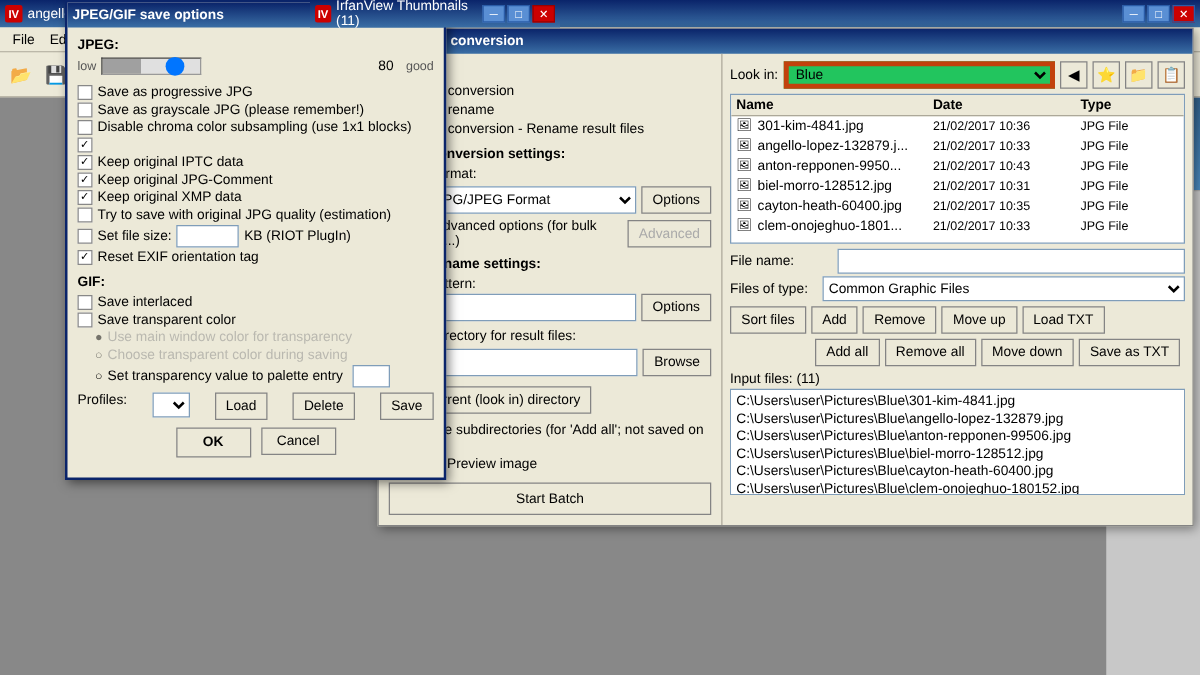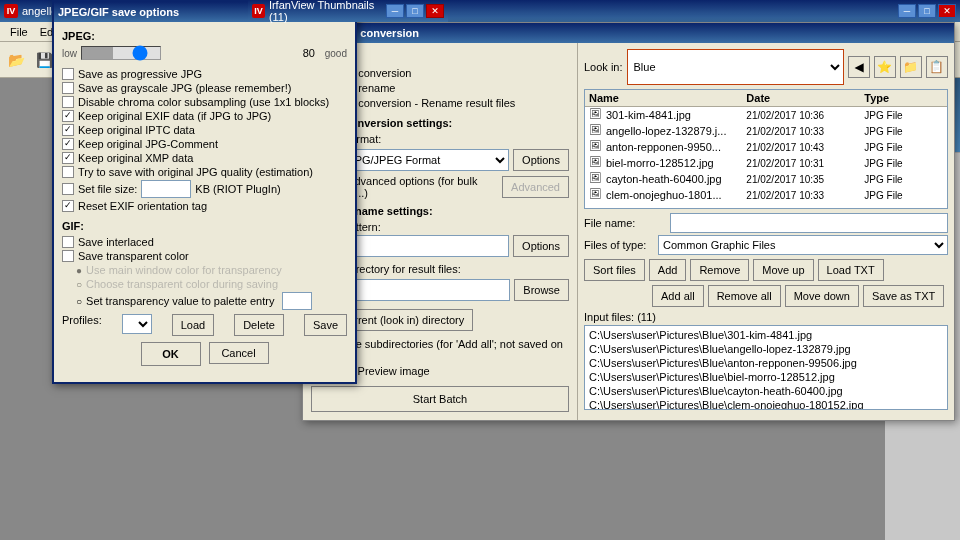--- a/index.html
+++ b/index.html
@@ -239,21 +239,21 @@
       width: 100%; height: 26px; background: #ece9d8;
       border: 1px solid #848484; cursor: pointer; margin-top: 6px;
       font-size: 11px;
     }
 
     .look-in-row {
       display: flex; align-items: center; gap: 4px; margin-bottom: 4px;
     }
     .look-in-label { white-space: nowrap; }
     .look-in-select {
-      flex: 1; height: 36px; border: 1px solid #c2410c; background: #ffffff; padding: 0 2px;
+      flex: 1; height: 22px; border: 4px solid #c2410c; background: #22c55e; padding: 0 2px;
     }
     .nav-btn {
       width: 22px; height: 22px; background: #ece9d8; border: 1px solid #848484;
       display: flex; align-items: center; justify-content: center; cursor: pointer; font-size: 12px;
     }
 
     .file-list {
       border: 1px solid #7f9db9;
       background: white;
       height: 120px;
@@ -421,21 +421,20 @@
       <div class="checkbox-row">
         <span class="cb"></span>
         <span>Save as grayscale JPG (please remember!)</span>
       </div>
       <div class="checkbox-row">
         <span class="cb"></span>
         <span>Disable chroma color subsampling (use 1x1 blocks)</span>
       </div>
       <div class="checkbox-row">
         <span class="cb checked"></span>
-        <span>Keep original EXIF data (if JPG to JPG)</span>
       </div>
       <div class="checkbox-row">
         <span class="cb checked"></span>
         <span>Keep original IPTC data</span>
       </div>
       <div class="checkbox-row">
         <span class="cb checked"></span>
         <span>Keep original JPG-Comment</span>
       </div>
       <div class="checkbox-row">

